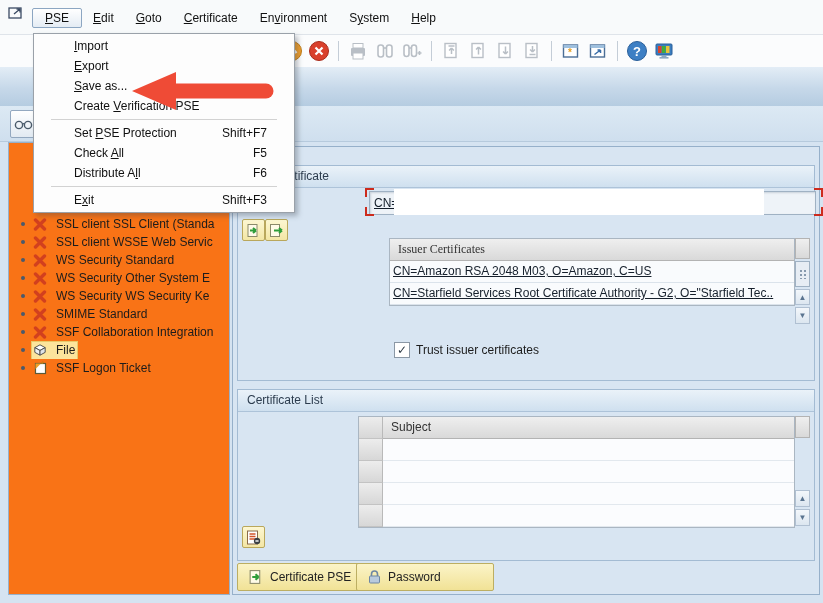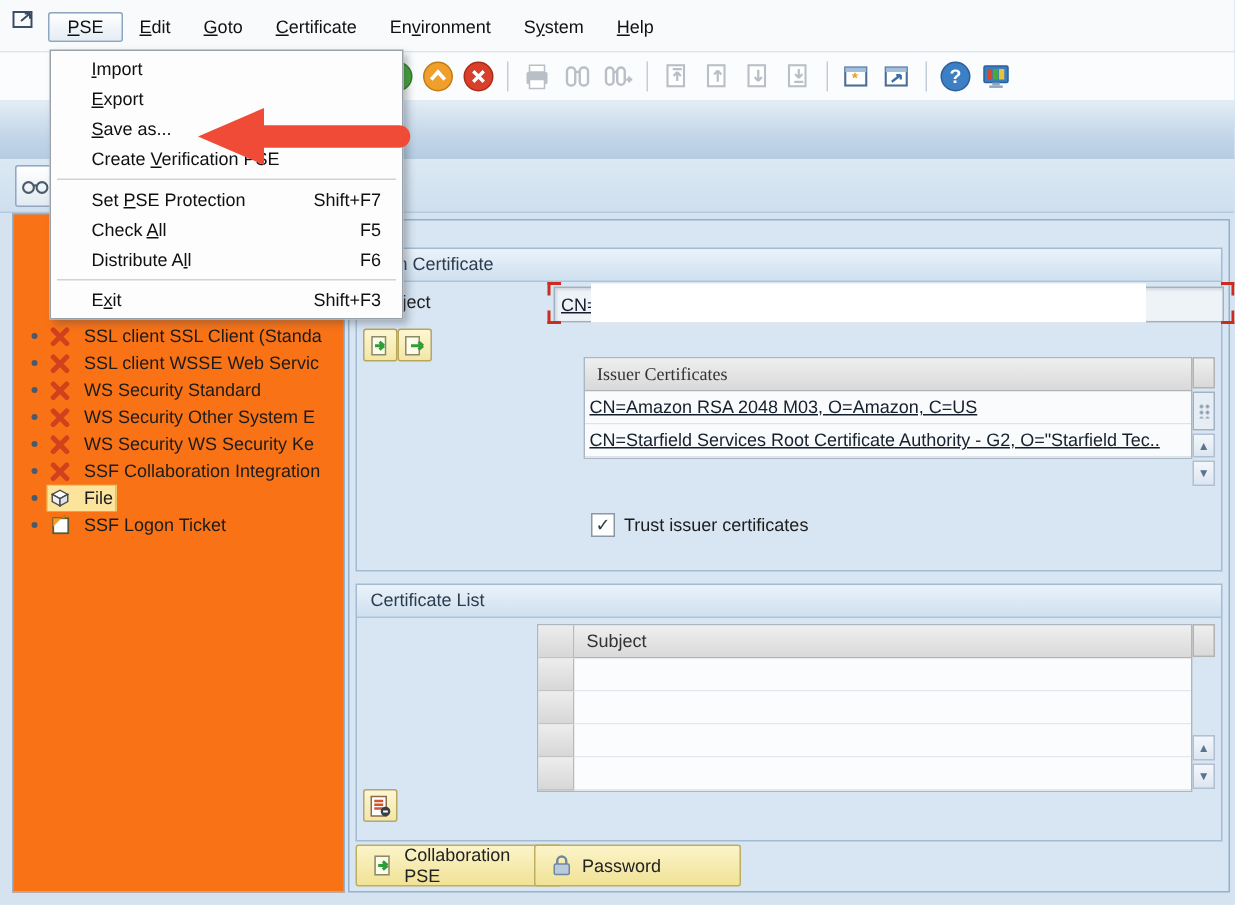--- a/index.html
+++ b/index.html
@@ -87,21 +87,21 @@
   #cert-scroll{left:557px;top:26px;height:110px;}
   .sb-spacer{flex:1;}
   #remove-cert-btn{left:4px;top:136px;}
   
   .footer-btn{position:absolute;top:416px;height:26px;border:1px solid #bcae62;border-radius:2px;
     background:linear-gradient(#fbf4c8,#f1e296);display:flex;align-items:center;gap:6px;padding:0 10px;color:#222;cursor:pointer;}
   #verification-pse-btn{left:4px;width:116px;}
   #password-btn{left:123px;width:116px;}
   
   #pse-menu{left:33px;top:33px;width:230px;background:#fdfdfd;border:1px solid #9aa1a9;
-    box-shadow:3px 3px 5px rgba(60,70,80,.35);z-index:50;padding:2px 2px;}
+    box-shadow:3px 3px 5px rgba(60,70,80,.35);z-index:50;padding:2px 15px;}
   .menu-item{height:20px;display:flex;align-items:center;padding:0 12px 0 25px;cursor:default;color:#101010;}
   .menu-item .mi-label{flex:1;white-space:nowrap;}
   .menu-item .mi-shortcut{color:#101010;}
   .menu-sep{height:1px;background:#d2d2d2;margin:3px 2px;}
   
   #annotation-arrow{left:126px;top:68px;z-index:60;}
   
   svg{display:block;}
 </style>
 </head>
@@ -293,20 +293,31 @@
         </div>
       </div>
       <div class="tree-row">
         <div class="tree-bullet"></div>
         <div class="sel-wrap">
           <div class="tree-ico">
             <svg width="14" height="13" viewBox="0 0 14 13">
               <path d="M2.5 2 L11.5 11 M11.5 2 L2.5 11" stroke="#d2401e" stroke-width="3.4" stroke-linecap="round"></path>
             </svg>
           </div>
+          <span class="tree-label">SMIME Standard</span>
+        </div>
+      </div>
+      <div class="tree-row">
+        <div class="tree-bullet"></div>
+        <div class="sel-wrap">
+          <div class="tree-ico">
+            <svg width="14" height="13" viewBox="0 0 14 13">
+              <path d="M2.5 2 L11.5 11 M11.5 2 L2.5 11" stroke="#d2401e" stroke-width="3.4" stroke-linecap="round"></path>
+            </svg>
+          </div>
           <span class="tree-label">SSF Collaboration Integration</span>
         </div>
       </div>
       <div class="tree-row selected">
         <div class="tree-bullet"></div>
         <div class="sel-wrap">
           <div class="tree-ico">
             <svg width="17" height="14" viewBox="0 0 17 14">
               <polygon points="3,4.5 8.5,1.5 14,4.5 8.5,7.5" fill="#fdfdfd" stroke="#4a4a4a" stroke-width="1"></polygon>
               <polygon points="3,4.5 8.5,7.5 8.5,12.5 3,9.5" fill="#eef0f2" stroke="#4a4a4a" stroke-width="1"></polygon>
@@ -409,21 +420,21 @@
         <path d="M9.4 11 h3.2" stroke="#fff" stroke-width="1.4"></path>
       </svg>
     </div>
   </div>
 
   <div class="footer-btn" id="verification-pse-btn">
     <svg width="16" height="16" viewBox="0 0 15 15">
       <rect x="2" y="1.5" width="9" height="12" fill="#fffbe8" stroke="#8a8a6a" stroke-width="1"></rect>
       <path d="M4 7.5 h6 M10 7.5 l-3 -2.6 M10 7.5 l-3 2.6" stroke="#2e9e3a" stroke-width="2" fill="none"></path>
     </svg>
-    <span>Collaboration PSE</span>
+    <span>Certificate PSE</span>
   </div>
   <div class="footer-btn" id="password-btn">
     <svg width="15" height="16" viewBox="0 0 15 16">
       <rect x="2.5" y="7" width="10" height="7" rx="1" fill="#b9cadd" stroke="#6e87a3" stroke-width="1"></rect>
       <path d="M4.5 7 V5 a3 3 0 0 1 6 0 V7" fill="none" stroke="#6e87a3" stroke-width="1.6"></path>
     </svg>
     <span>Password</span>
   </div>
 </div>
 

